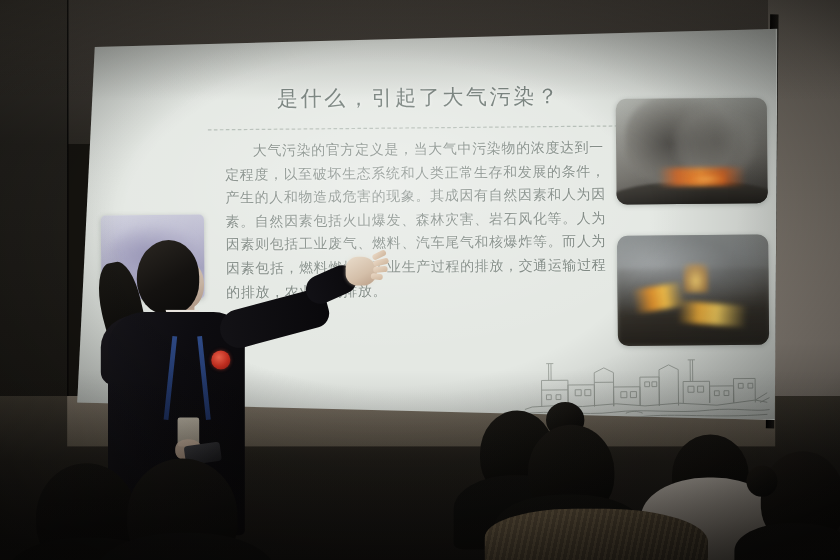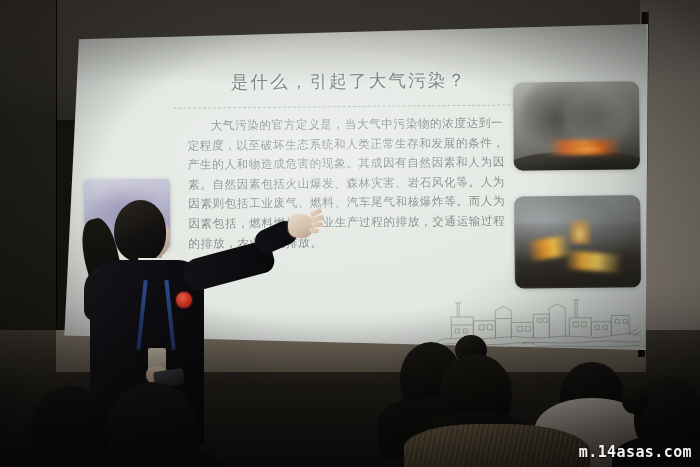--- a/index.html
+++ b/index.html
@@ -342,14 +342,13 @@
         background:linear-gradient(160deg,#231f1a 0%,#110f0c 65%,#070605 100%);"></div>
     <div class="bun" style="left:622px;top:388px;width:26px;height:26px;
         background:linear-gradient(150deg,#241f19 0%,#0e0d0b 75%,#060605 100%);"></div>
     <div class="shoulders" style="left:612px;top:436px;width:100px;height:50px;
         background:linear-gradient(170deg,#171512 0%,#090807 100%);"></div>
   </div>
 
   <div class="grade"></div>
   <div class="grade2"></div>
 
-  <div class="watermark">m.14asas.com</div>
 </div>
 
 </body></html>

